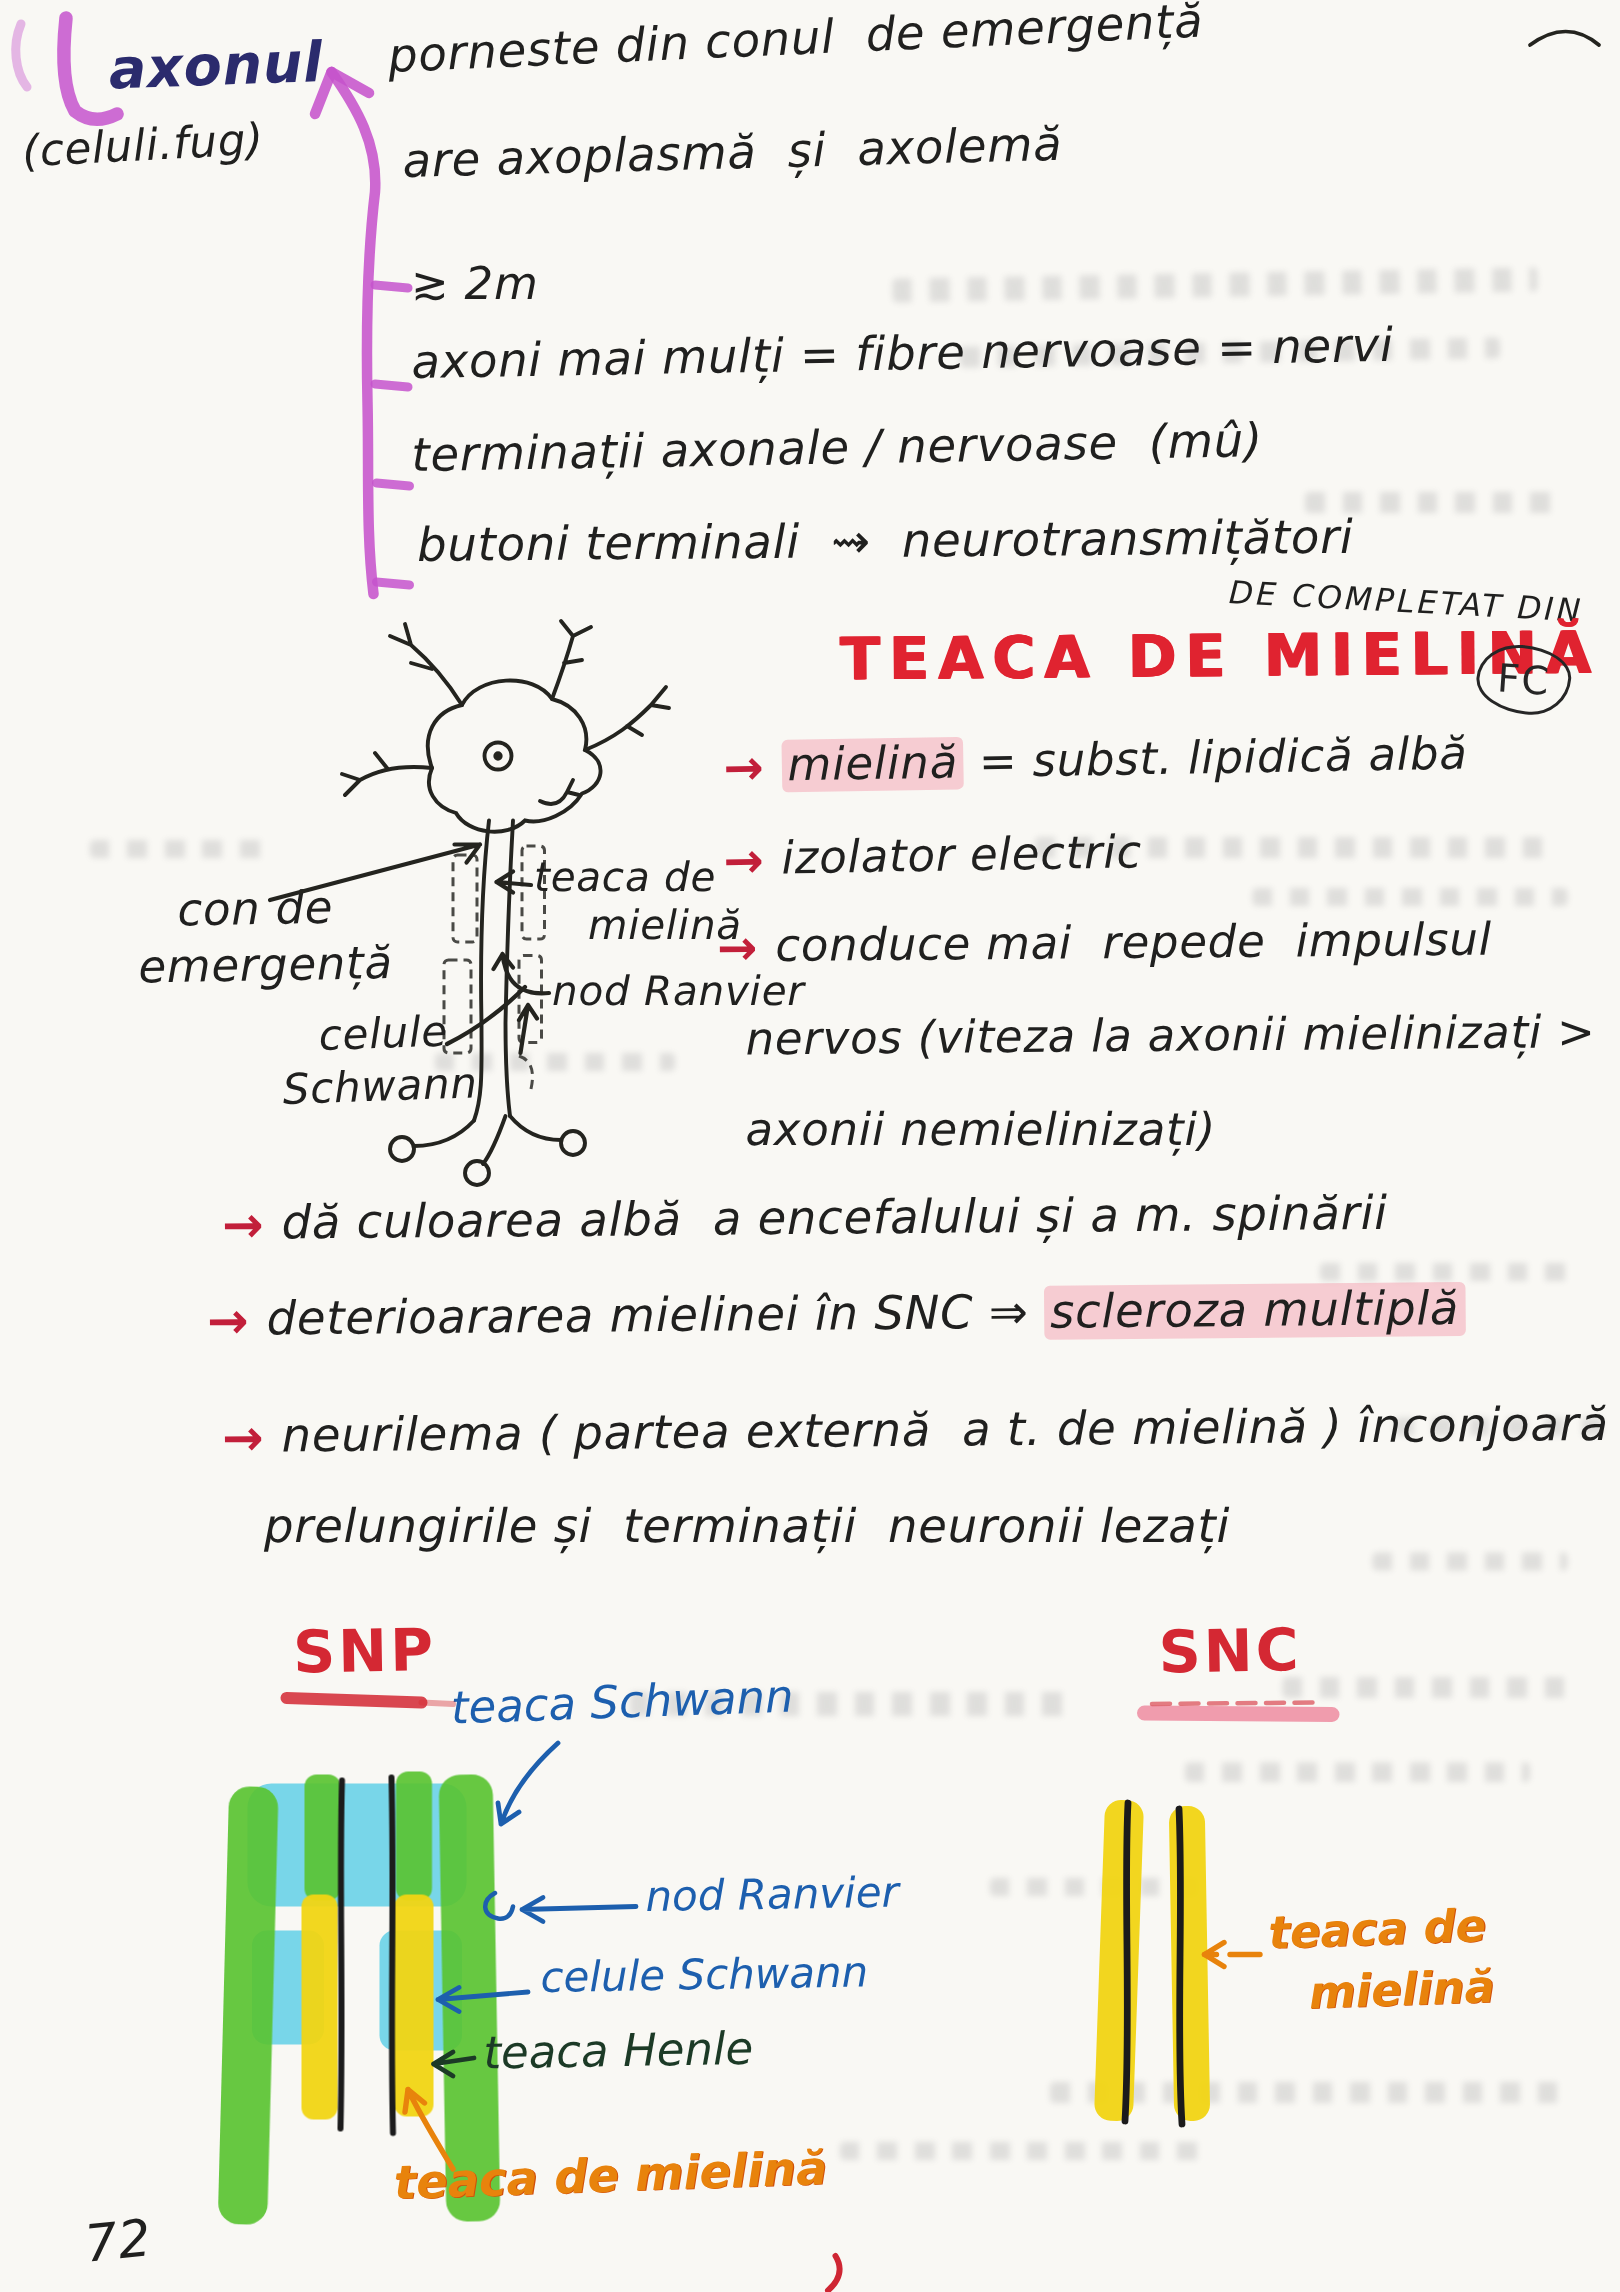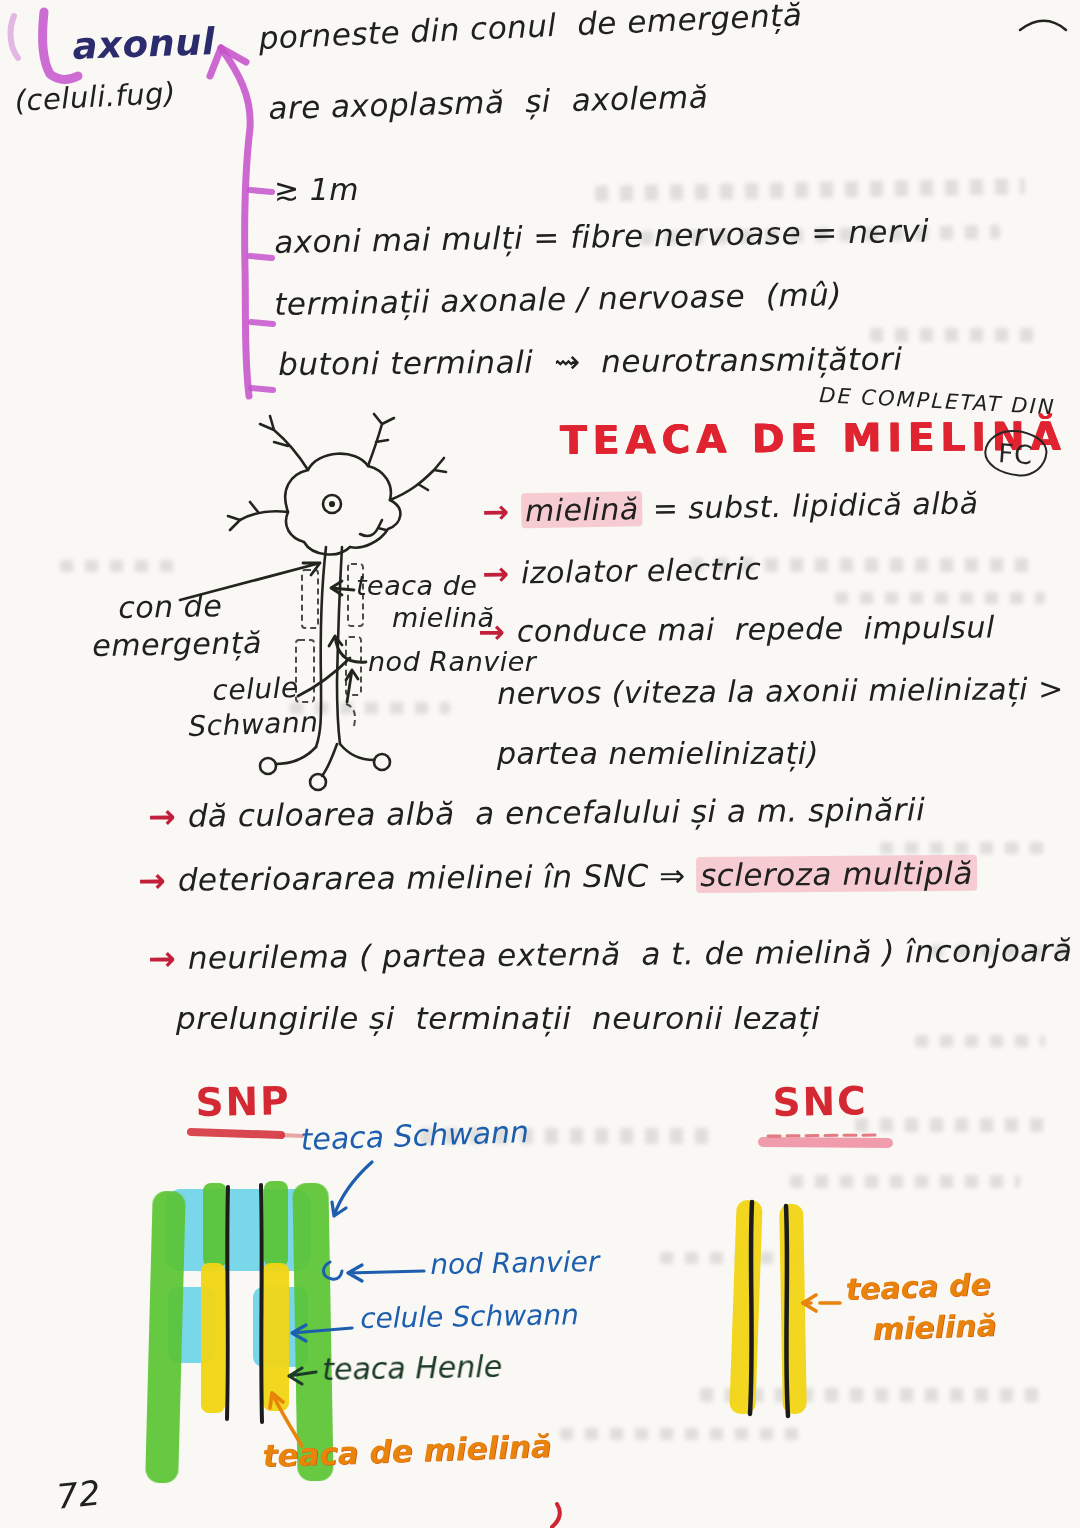--- a/index.html
+++ b/index.html
@@ -56,21 +56,21 @@
 <div class="ghost" style="left:790px;top:1175px;width:230px;height:13px;"></div>
 <div class="ghost" style="left:660px;top:1252px;width:140px;height:12px;"></div>
 <div class="ghost" style="left:700px;top:1388px;width:340px;height:14px;"></div>
 <div class="ghost" style="left:560px;top:1428px;width:240px;height:12px;"></div>
 
 <div class="abs hw hw-nav" style="left:72px;top:28px;font-size:37px;transform:rotate(-2deg);">axonul</div>
 <div class="abs hw" style="left:14px;top:86px;font-size:29px;transform:rotate(-3deg);">(celuli.fug)</div>
 
 <div class="abs hw" style="left:258px;top:22px;font-size:31px;transform:rotate(-2.5deg);">porneste din conul  de emergență</div>
 <div class="abs hw" style="left:268px;top:92px;font-size:31px;transform:rotate(-1.5deg);">are axoplasmă  și  axolemă</div>
-<div class="abs hw" style="left:274px;top:174px;font-size:30px;">≳ 1m</div>
+<div class="abs hw" style="left:274px;top:174px;font-size:30px;">≳ 2m</div>
 <div class="abs hw" style="left:274px;top:226px;font-size:31px;transform:rotate(-1deg);">axoni mai mulți = fibre nervoase = nervi</div>
 <div class="abs hw" style="left:274px;top:288px;font-size:31px;transform:rotate(-1deg);">terminații axonale / nervoase  (mû)</div>
 <div class="abs hw" style="left:278px;top:348px;font-size:31px;transform:rotate(-0.5deg);">butoni terminali  ⇝  neurotransmițători</div>
 
 <div class="abs hw" style="left:820px;top:384px;font-size:21px;transform:rotate(3deg);letter-spacing:2px;">DE COMPLETAT DIN</div>
 <div class="abs red-title" style="left:560px;top:418px;font-size:39px;transform:rotate(-0.5deg);">TEACA DE MIELINĂ</div>
 <div class="abs badge" style="left:986px;top:428px;transform:rotate(4deg);font-family:'DejaVu Sans',sans-serif;">FC</div>
 
 <svg style="left:210px;top:412px;" width="290" height="375" viewBox="0 0 290 375">
   <g fill="none" stroke="#24241f" stroke-width="2.6" stroke-linecap="round">
@@ -114,21 +114,21 @@
 </div>
 <div class="abs pointrow" style="left:482px;top:558px;font-size:30px;transform:rotate(-1deg);">
   <span class="red-arrow" style="font-size:32px;">→</span>
   <span class="hw">izolator electric</span>
 </div>
 <div class="abs pointrow" style="left:478px;top:616px;font-size:30px;transform:rotate(-0.5deg);">
   <span class="red-arrow" style="font-size:32px;">→</span>
   <span class="hw">conduce mai  repede  impulsul</span>
 </div>
 <div class="abs hw" style="left:497px;top:678px;font-size:30px;transform:rotate(-0.5deg);">nervos (viteza la axonii mielinizați &gt;</div>
-<div class="abs hw" style="left:497px;top:738px;font-size:30px;">partea nemielinizați)</div>
+<div class="abs hw" style="left:497px;top:738px;font-size:30px;">axonii nemielinizați)</div>
 
 <div class="abs pointrow" style="left:148px;top:800px;font-size:31px;transform:rotate(-0.5deg);">
   <span class="red-arrow" style="font-size:33px;">→</span>
   <span class="hw">dă culoarea albă  a encefalului și a m. spinării</span>
 </div>
 <div class="abs pointrow" style="left:138px;top:864px;font-size:31px;transform:rotate(-0.5deg);">
   <span class="red-arrow" style="font-size:33px;">→</span>
   <span class="hw"><span>deterioararea mielinei în SNC ⇒ </span><span class="hl-pink">scleroza multiplă</span></span>
 </div>
 <div class="abs pointrow" style="left:148px;top:942px;font-size:31px;transform:rotate(-0.5deg);">

